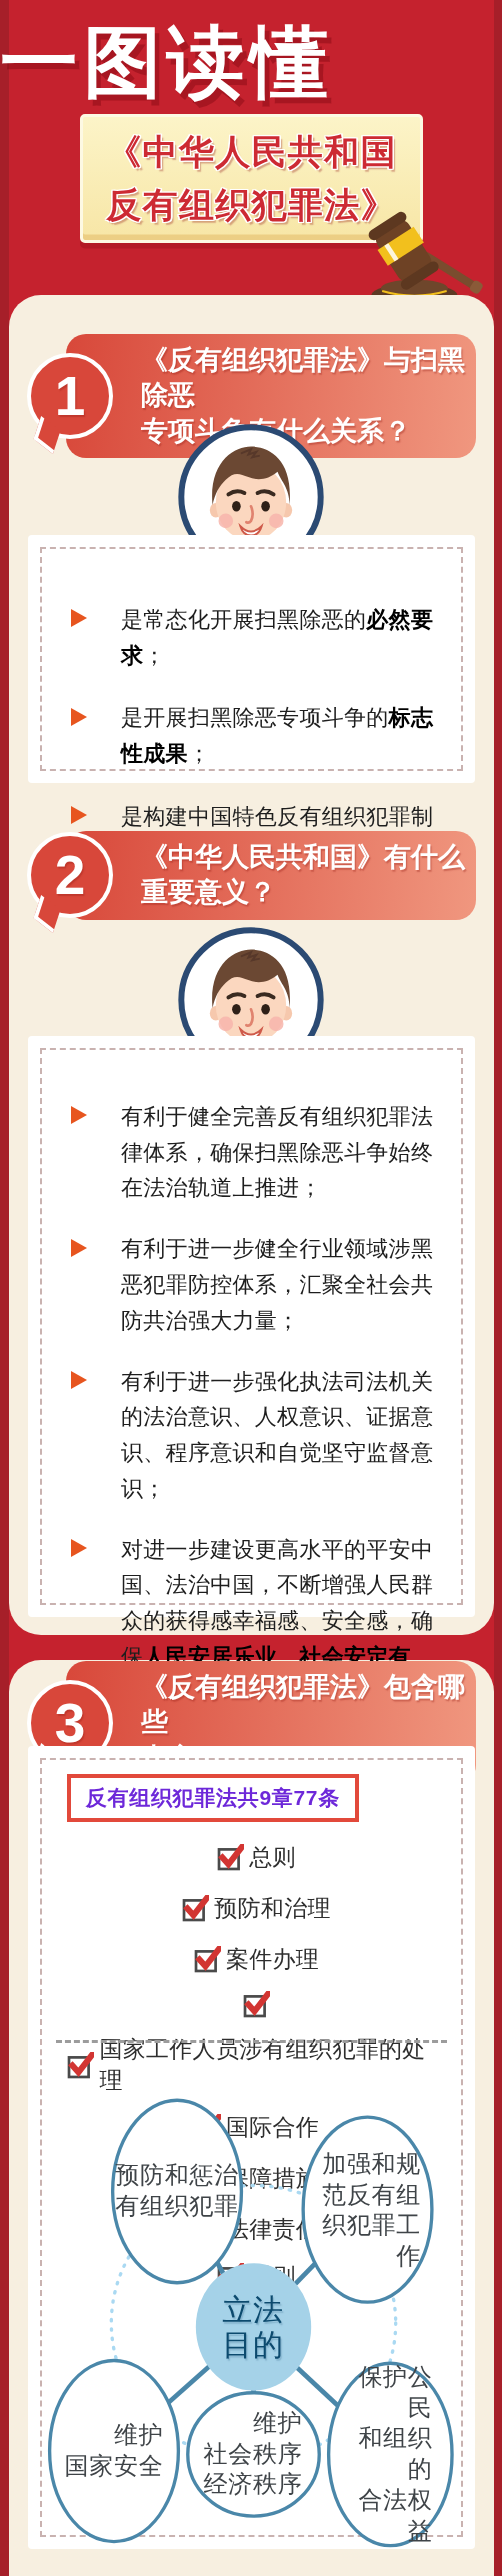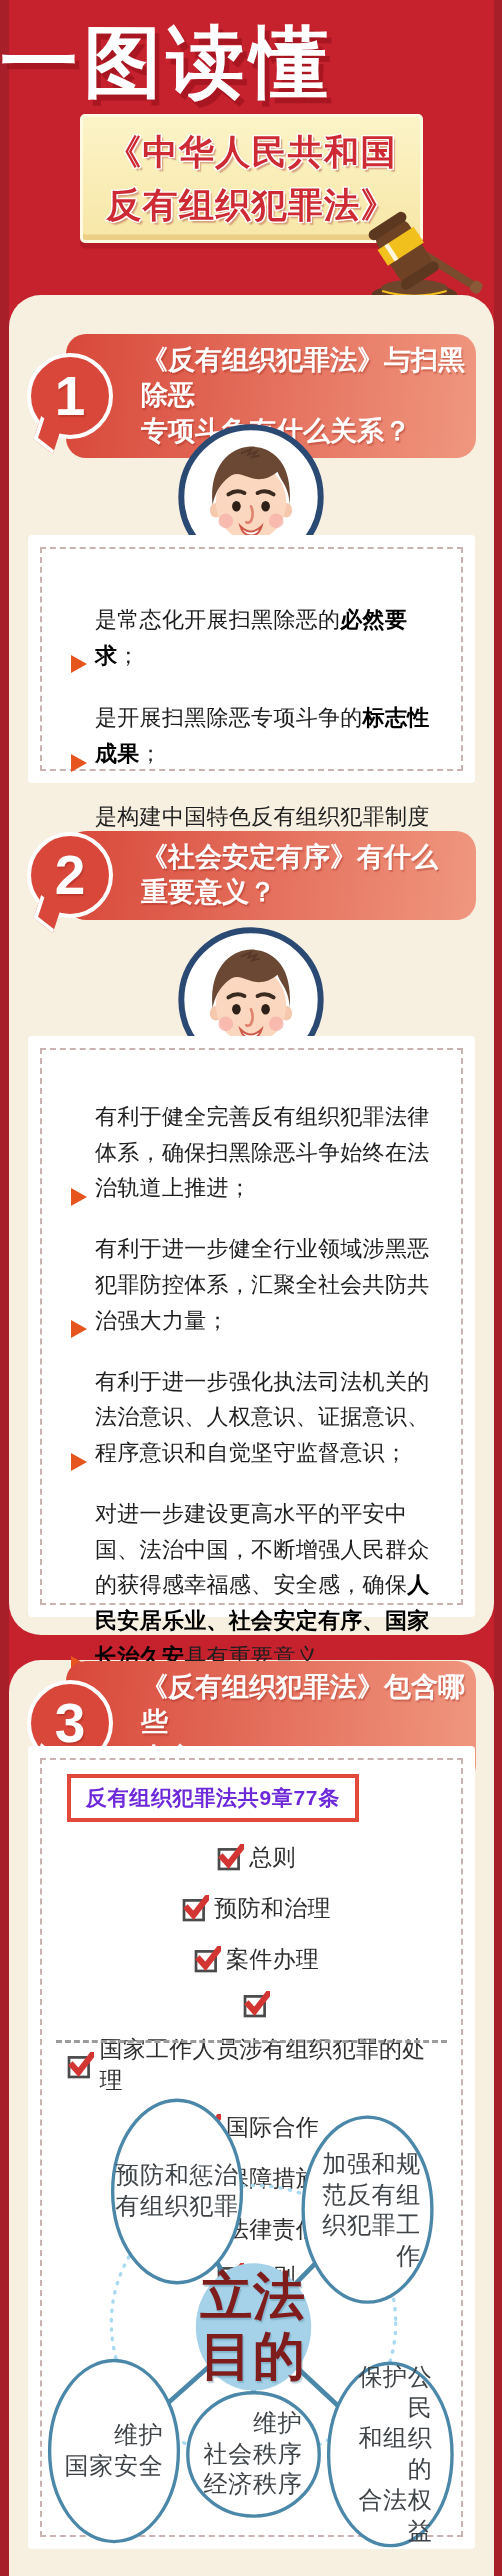--- a/index.html
+++ b/index.html
@@ -36,38 +36,38 @@
   .qnum::after{content:"";position:absolute;left:4px;bottom:-12px;width:20px;height:20px;background:#d8473a;
     border-bottom:4px solid #fff;border-left:4px solid #fff;transform:rotate(28deg) skew(10deg,10deg);}
 
   
   .avatar{position:absolute;left:178px;width:146px;height:146px;}
 
   
   .wbox{position:absolute;left:28px;width:447px;background:#ffffff;border-radius:4px;}
   .dash-border{position:absolute;inset:12px;border:2.7px dashed #c9b2b0;pointer-events:none;}
   .content{position:absolute;inset:12px;display:flex;flex-direction:column;}
-  .bullet{display:flex;align-items:flex-end;}
+  .bullet{display:flex;align-items:flex-start;gap:26px;}
   .tri{flex:0 0 auto;width:0;height:0;border-left:16px solid #e7551f;
     border-top:9.4px solid transparent;border-bottom:9.4px solid transparent;margin:7.4px 8px 0 0;}
   .btext{font-size:22px;line-height:1.62;color:#1e1e1e;letter-spacing:0.3px;}
   .btext b{font-weight:900;color:#000;}
 
   
   .law-box{align-self:flex-start;margin:6.7px 0 20px 0;border:4.7px solid #e2493b;background:#fff;
     padding:6px 14.8px;font-size:21px;font-weight:900;color:#6d28d9;letter-spacing:0.7px;}
   .chk-row{display:flex;gap:20px;margin-bottom:16px;align-items:center;flex-direction:column;}
   .chk-item{display:flex;align-items:center;gap:5.4px;}
   .chk-item svg{width:27px;height:27px;overflow:visible;flex:0 0 auto;}
   .chk-label{font-size:23px;color:#2e2e2e;letter-spacing:0.3px;}
   .divider{position:absolute;left:28px;right:28px;top:294px;border-top:3.4px dashed #9c9c9c;}
   .diagram{position:absolute;left:0;top:306px;width:447px;height:497px;}
   .dg-label{position:absolute;transform:translate(-50%,-50%);text-align:right;
     font-size:24px;line-height:1.28;color:#3f4448;letter-spacing:0.7px;}
-  .dg-center{font-size:52px;font-weight:700;color:#7f1d1d;line-height:1.15;
+  .dg-center{font-size:30px;font-weight:400;color:#0c4a6e;line-height:1.15;
     text-shadow:1.3px 2px 1.3px rgba(90,140,170,.45);}
 </style>
 </head>
 <body>
 
 <div id="page">
   <div id="column"></div>
 
   <div class="main-title">一图读懂</div>
 
@@ -154,21 +154,21 @@
       </div>
       <div class="bullet">
         <span class="tri"></span>
         <span class="btext"><span>是构建中国特色反有组织犯罪制度的</span><b>成功探索和伟大实践。</b><span></span></span>
       </div>
     </div>
   </div>
 
   <div class="qbanner" style="top:831px">
     <div class="qnum">2</div>
-    <div class="qtitle">《社会安定有序》有什么</div>
+    <div class="qtitle">《中华人民共和国》有什么</div>
     <div class="qtitle">重要意义？</div>
   </div>
 
   <svg class="avatar" style="top:927px" viewBox="0 0 218 218" width="146" height="146">
       <use href="#man-avatar"></use>
     </svg>
 
   <div class="wbox" style="top:1036px;height:581px">
     <div class="dash-border"></div>
     <div class="content" style="padding:51px 17.4px 0 31px;gap:25.5px">

